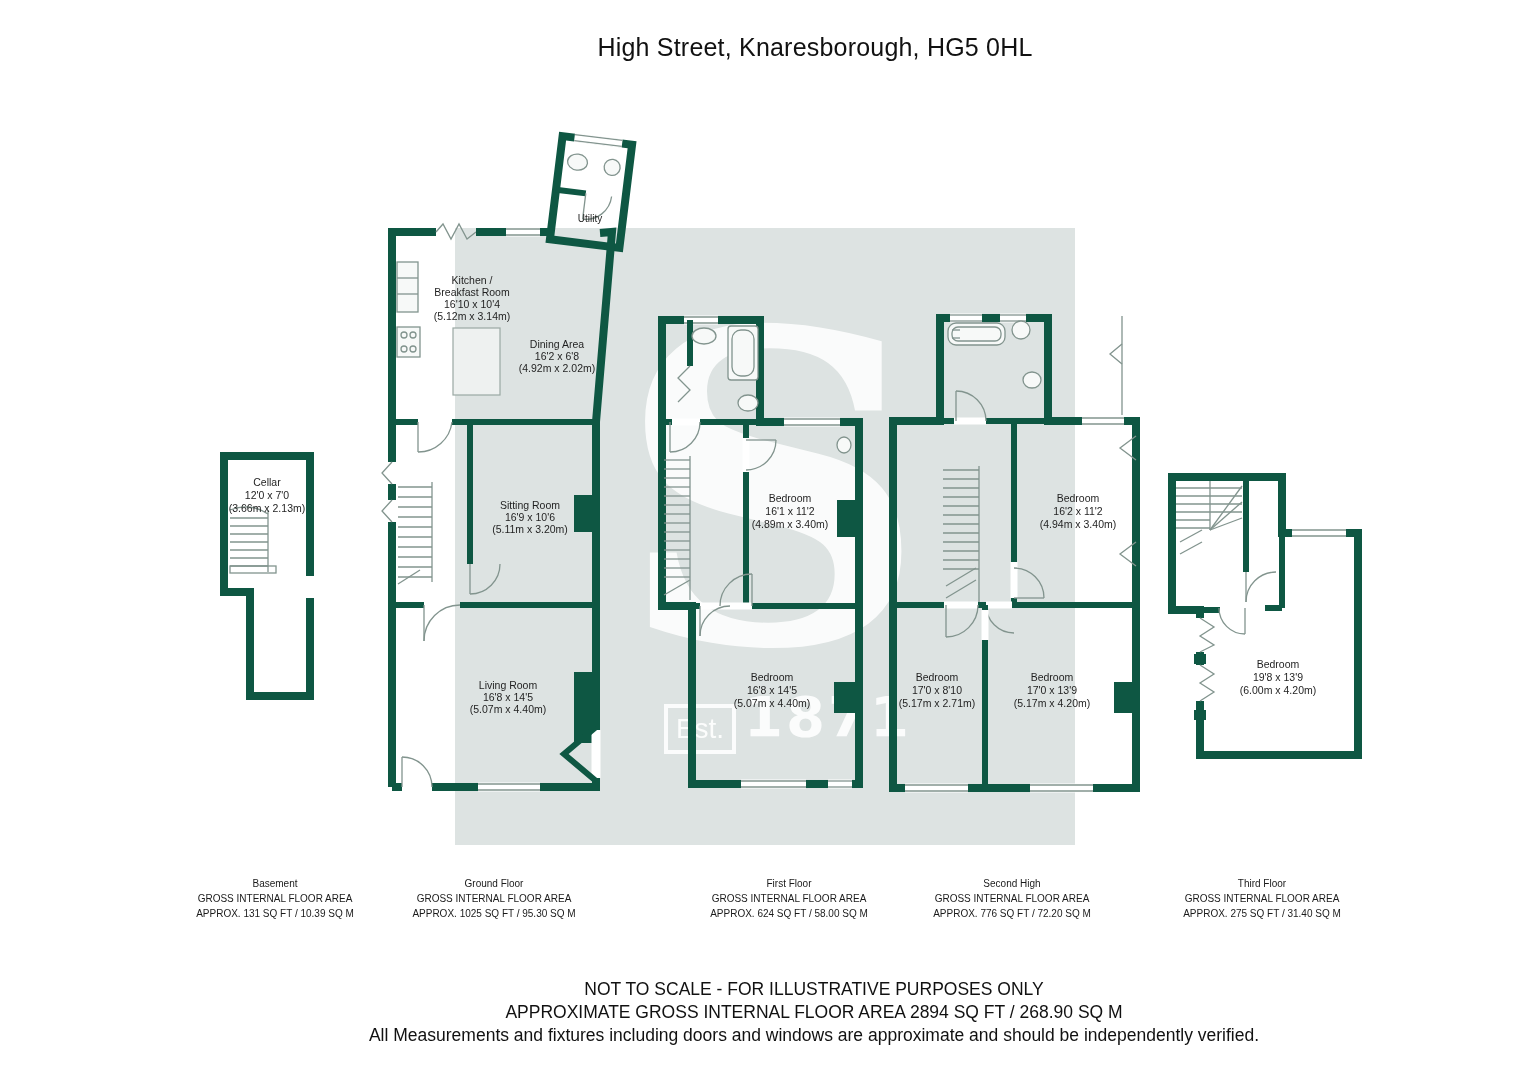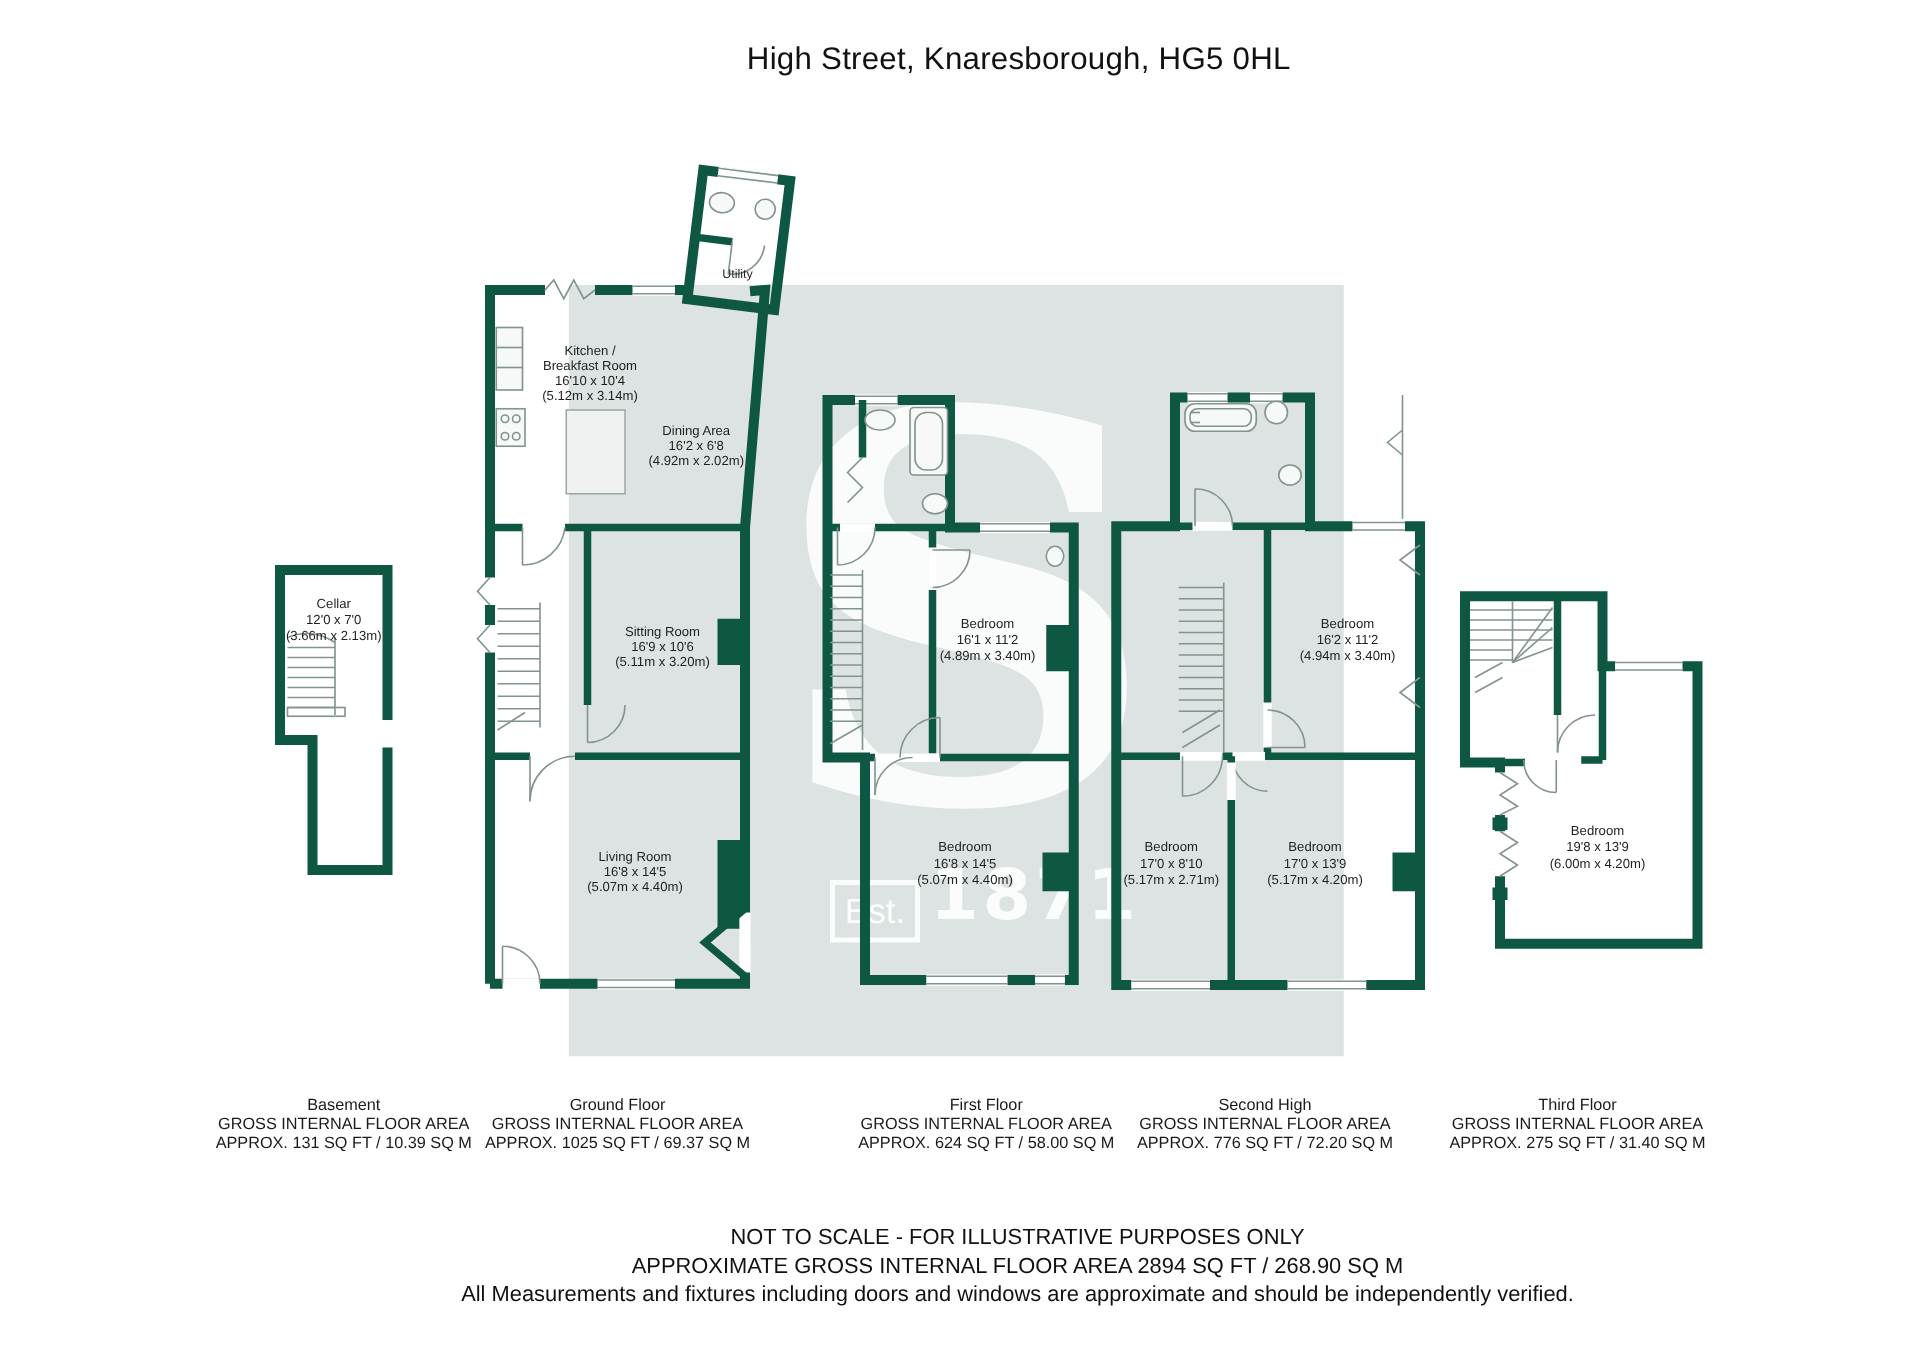--- a/index.html
+++ b/index.html
@@ -36,21 +36,21 @@
   .walli{fill:none;stroke:#0e5743;stroke-width:6;}
   .solid{fill:#0e5743;stroke:none;}
   .gap{fill:none;stroke:#ffffff;stroke-width:9;}
   .gapn{fill:none;stroke:#ffffff;stroke-width:7;}
   .thin{fill:none;stroke:#82948e;stroke-width:1.3;}
   .fix{fill:#f7f9f8;stroke:#82948e;stroke-width:1.3;}
   .isl{fill:#eef1f0;stroke:#9aa8a3;stroke-width:1.2;}
   .lbl{font-family:"Liberation Sans",sans-serif;font-size:10.5px;fill:#1f1f1f;text-anchor:middle;}
   .lbls{font-family:"Liberation Sans",sans-serif;font-size:10px;fill:#1f1f1f;text-anchor:middle;}
   
-  .caption{top:876px;width:250px;text-align:center;font-size:13px;line-height:15px;color:#1a1a1a;}
+  .caption{top:876px;width:250px;text-align:center;font-size:10px;line-height:15px;color:#1a1a1a;}
   #footer{top:978px;left:0;width:1628px;text-align:center;font-size:17.5px;line-height:23px;color:#111;}
 </style>
 </head>
 <body>
 
 <div class="abs" id="title">High Street, Knaresborough, HG5 0HL</div>
 
 <div class="abs" id="wm-block"></div>
 <div class="abs" id="wm-s">S</div>
 <div class="abs" id="wm-est">Est.</div>
@@ -391,21 +391,21 @@
 </svg>
 
 <div class="abs caption" style="left:150px">
   <div>Basement</div>
   <div>GROSS INTERNAL FLOOR AREA</div>
   <div>APPROX. 131 SQ FT / 10.39 SQ M</div>
 </div>
 <div class="abs caption" style="left:369px">
   <div>Ground Floor</div>
   <div>GROSS INTERNAL FLOOR AREA</div>
-  <div>APPROX. 1025 SQ FT / 69.37 SQ M</div>
+  <div>APPROX. 1025 SQ FT / 95.30 SQ M</div>
 </div>
 <div class="abs caption" style="left:664px">
   <div>First Floor</div>
   <div>GROSS INTERNAL FLOOR AREA</div>
   <div>APPROX. 624 SQ FT / 58.00 SQ M</div>
 </div>
 <div class="abs caption" style="left:887px">
   <div>Second High</div>
   <div>GROSS INTERNAL FLOOR AREA</div>
   <div>APPROX. 776 SQ FT / 72.20 SQ M</div>

